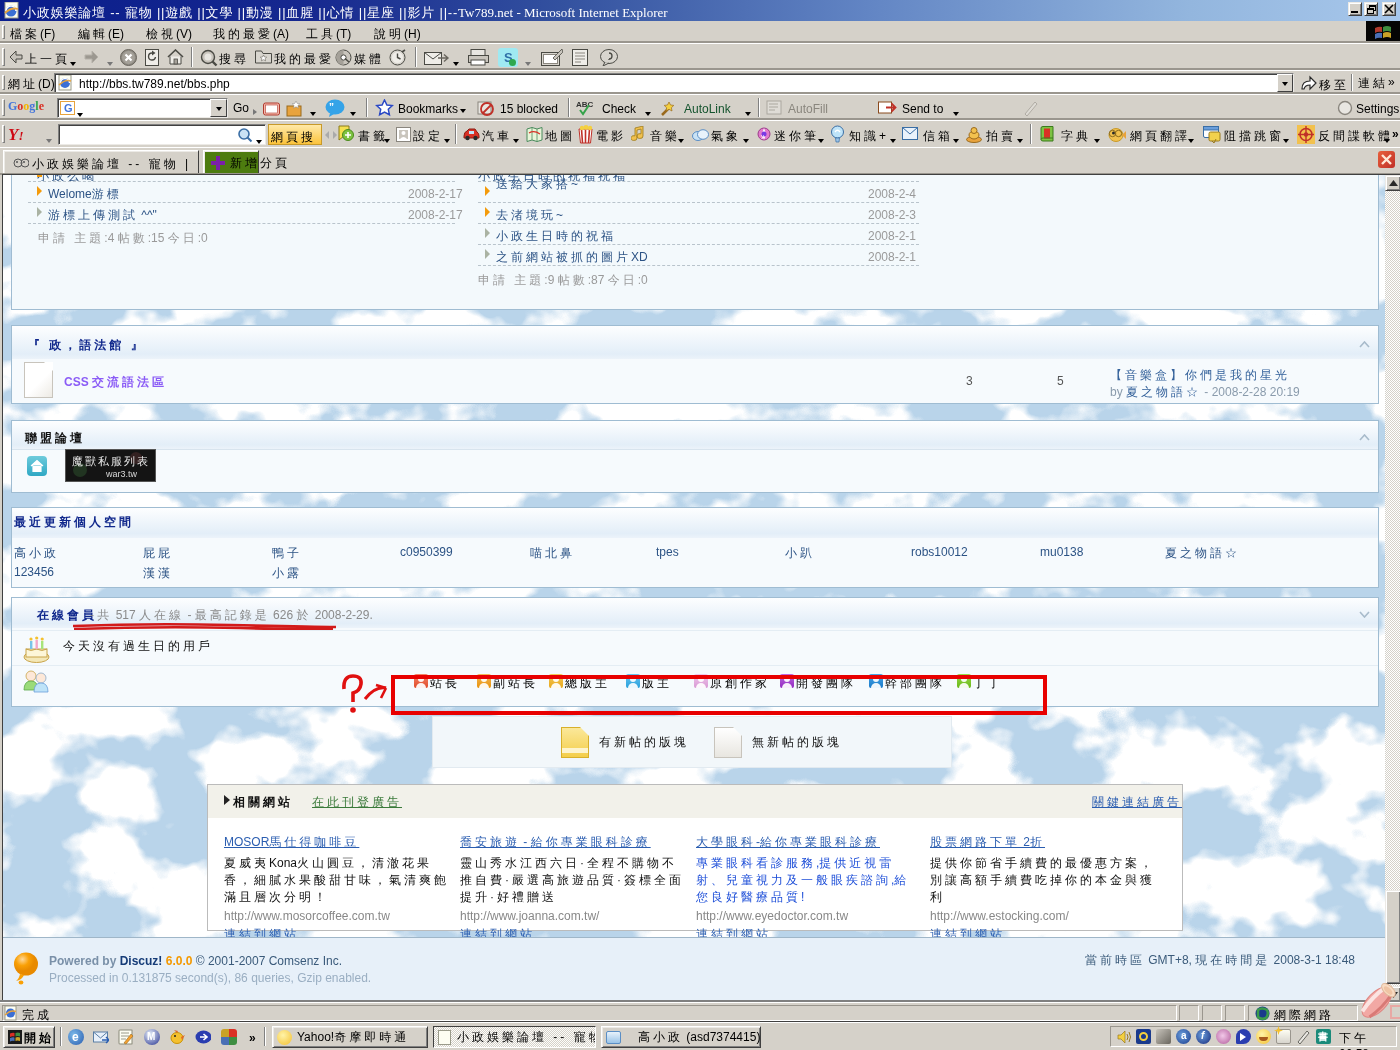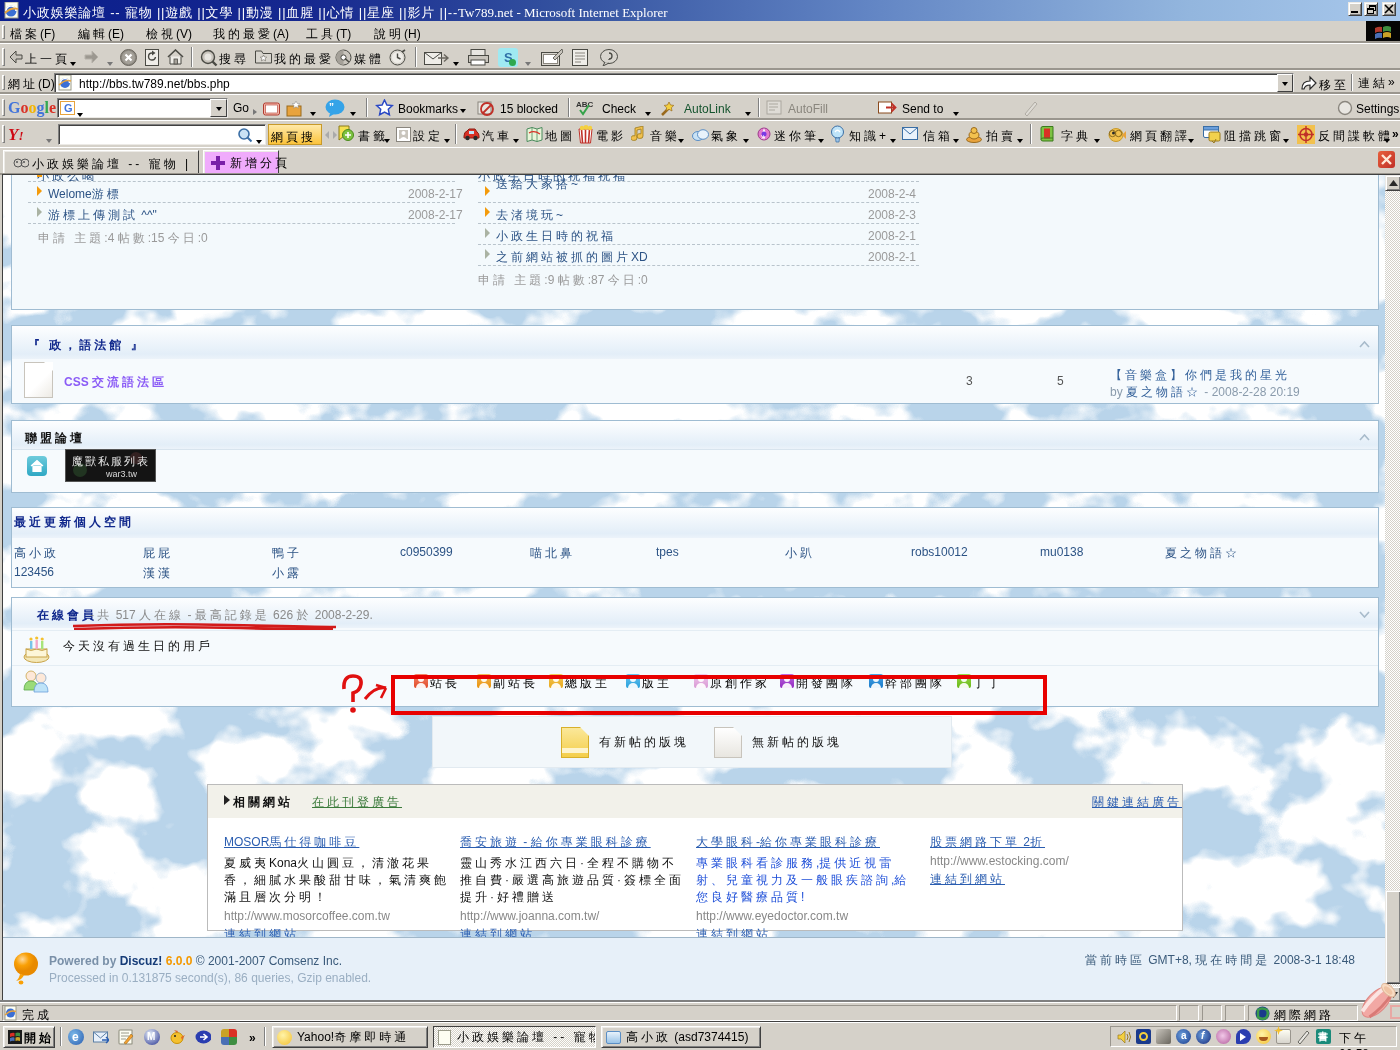--- a/index.html
+++ b/index.html
@@ -195,21 +195,21 @@
       </svg>
   <div class="abs" style="left:22px;top:4px"><span class="c">移至</span></div>
  </div>
  <div class="vsep" style="left:1351px"></div>
  <div class="abs" style="left:1358px;top:4px"><span class="c">連結</span></div>
  <div class="abs" style="left:1388px;top:4px;color:#000">»</div>
 </div>
 
 <div class="bar etch-t" id="gbar" style="top:94px;height:26px">
  <div class="grip" style="left:2px"></div>
- <div class="abs" style="left:8px;top:4px;font-size:16px;font-weight:bold;font-family:'Liberation Serif',serif"><span style="color:#4274DB">G</span><span style="color:#D93025">o</span><span style="color:#F4B400">o</span><span style="color:#4274DB">g</span><span style="color:#34A853">l</span><span style="color:#D93025">e</span></div>
+ <div class="abs" style="left:8px;top:4px;font-size:12px;font-weight:bold;font-family:'Liberation Serif',serif"><span style="color:#4274DB">G</span><span style="color:#D93025">o</span><span style="color:#F4B400">o</span><span style="color:#4274DB">g</span><span style="color:#34A853">l</span><span style="color:#D93025">e</span></div>
  <div class="sunk abs" style="left:57px;top:3px;width:171px;height:20px">
   <div class="abs" style="left:2px;top:2px;width:15px;height:14px;border:1px solid #E8A33D">
         <b style="position:absolute;left:3px;top:0px;color:#4274DB;font-size:11px">G</b>
       </div>
   <div class="abs" style="left:19px;top:7px"><span class="darr"></span></div>
   <div class="abs" style="left:152px;top:0;width:17px;height:18px;background:#D5D1C9;border:1px solid;border-color:#fff #404040 #404040 #fff">
         <span class="darr" style="position:absolute;left:5px;top:7px"></span>
       </div>
  </div>
  <div class="abs" style="left:233px;top:6px;color:#000">Go</div>
@@ -409,21 +409,21 @@
 <div class="bar" id="tabbar" style="top:147px;height:27px;border-top:1px solid #fff">
  <div class="abs" style="left:3px;top:2px;width:196px;height:24px;background:#D5D1C9;border:1px solid;border-color:#fff #404040 #404040 #fff;box-shadow:inset 1px 1px 0 #ECEAE6">
   <svg class="abs" style="left:9px;top:7px" width="16" height="10">
         <circle cx="5" cy="5" r="4" fill="none" stroke="#555"></circle>
         <circle cx="12" cy="5" r="4" fill="none" stroke="#555"></circle>
         <circle cx="4" cy="4" r="1" fill="#555"></circle>
         <circle cx="11" cy="4" r="1" fill="#555"></circle>
       </svg>
   <div class="abs" style="left:28px;top:5px;white-space:nowrap;overflow:hidden;width:160px"><span class="c">小政娛樂論壇 -- 寵物 ||遊戲 ||...</span></div>
  </div>
- <div class="abs" style="left:203px;top:2px;width:76px;height:24px;background:#f0abfc;border:1px solid;border-color:#fff #404040 #404040 #fff;box-shadow:inset 1px 1px 0 #ECEAE6">
+ <div class="abs" style="left:203px;top:2px;width:56px;height:24px;background:#4d7c0f;border:1px solid;border-color:#fff #404040 #404040 #fff;box-shadow:inset 1px 1px 0 #ECEAE6">
   <svg class="abs" style="left:7px;top:5px" width="14" height="14">
         <path d="M5 0 L9 0 L9 5 L14 5 L14 9 L9 9 L9 14 L5 14 L5 9 L0 9 L0 5 L5 5 Z" fill="#7A1FA8"></path>
       </svg>
   <div class="abs" style="left:26px;top:4px;white-space:nowrap"><span class="c">新增分頁</span></div>
  </div>
  <div class="abs" style="left:1378px;top:3px;width:17px;height:17px;background:linear-gradient(135deg,#E8603C,#C03028);border-radius:3px"><svg width="17" height="17">
         <path d="M4 4 L13 13 M13 4 L4 13" stroke="#FFE8D8" stroke-width="2.4"></path>
       </svg></div>
  <div class="abs" style="left:0;top:25px;width:1400px;height:2px;background:#9a968e"></div>
 </div>
@@ -616,20 +616,21 @@
     <div style="color:#2A5DB0;text-decoration:underline;margin-top:3px"><span class="c">連結到網站</span></div>
    </div>
    <div class="adcol abs" style="left:488px;top:49px;width:228px">
     <div style="color:#2A5DB0;text-decoration:underline"><span class="c">大學眼科</span>-<span class="c">給你專業眼科診療</span></div>
     <div style="color:#1d4ed8;margin-top:4px;line-height:17px"><span class="c">專業眼科看診服務</span>,<span class="c">提供近視雷射、兒童視力及一般眼疾諮詢</span>,<span class="c">給您良好醫療品質</span>!</div>
     <div style="color:#888;margin-top:3px">http://www.eyedoctor.com.tw</div>
     <div style="color:#2A5DB0;text-decoration:underline;margin-top:3px"><span class="c">連結到網站</span></div>
    </div>
    <div class="adcol abs" style="left:722px;top:49px;width:230px">
     <div style="color:#2A5DB0;text-decoration:underline"><span class="c">股票網路下單</span> 2<span class="c">折</span></div>
+    <div style="color:#111;margin-top:4px;line-height:17px"><span class="c">提供你節省手續費的最優惠方案，別讓高額手續費吃掉你的本金與獲利</span></div>
     <div style="color:#888;margin-top:3px">http://www.estocking.com/</div>
     <div style="color:#2A5DB0;text-decoration:underline;margin-top:3px"><span class="c">連結到網站</span></div>
    </div>
   </div>
 
   <div class="abs" style="left:0;top:762px;width:1382px;height:66px;background:#E7F0F9;border-top:1px solid #9FB6C8">
    <svg class="abs" style="left:10px;top:13px" width="28" height="34">
     <ellipse cx="13" cy="13" rx="12" ry="11.5" fill="url(#dzg)"></ellipse>
     <defs>
             <radialGradient id="dzg" cx="0.35" cy="0.3">
@@ -719,21 +720,21 @@
     </svg>
  <svg class="qico" style="left:195px;background:none" width="17" height="16">
       <ellipse cx="8.5" cy="8" rx="8" ry="6.5" fill="#2A3DB0"></ellipse>
       <path d="M5 8 L11 8 M8.5 5 L12 8 L8.5 11" stroke="#fff" stroke-width="1.6" fill="none"></path>
     </svg>
  <div class="qico" style="left:221px;background:conic-gradient(#D93025 0 25%,#3E8E41 0 50%,#4A6FB5 0 75%,#C9A227 0)"></div>
  <div class="abs" style="left:249px;top:8px;font-weight:bold;color:#000">»</div>
  <div class="vsep" style="left:264px;top:4px;bottom:4px"></div>
  <div class="tbtn" style="left:272px;width:156px"><div class="abs" style="left:4px;top:3px;width:15px;height:15px;border-radius:50%;background:radial-gradient(circle at 40% 35%,#FFF3A8,#F4C02F)"></div><span style="margin-left:24px">Yahoo!<span class="c">奇摩即時通</span></span></div>
  <div class="tbtn" style="left:433px;width:163px;background:repeating-conic-gradient(#FDFDFB 0 25%,#D5D1C9 0 50%) 0 0/2px 2px;border-color:#404040 #fff #fff #404040;box-shadow:none"><div class="abs" style="left:4px;top:3px;width:13px;height:15px;background:#FDFDF2;border:1px solid #9a9a8a"></div><span style="margin-left:23px"><span class="c">小政娛樂論壇 -- 寵物 ||...</span></span></div>
- <div class="tbtn" style="left:601px;width:160px"><div class="abs" style="left:4px;top:4px;width:15px;height:13px;background:linear-gradient(#E8F2FB,#9AC4E8);border:1px solid #5A8EC5;border-radius:2px"></div><span style="margin-left:24px"><span class="c">高小政</span> (asd7374415)</span></div>
+ <div class="tbtn" style="left:601px;width:160px"><div class="abs" style="left:4px;top:4px;width:15px;height:13px;background:linear-gradient(#E8F2FB,#9AC4E8);border:1px solid #5A8EC5;border-radius:2px"></div><span style="margin-left:36px"><span class="c">高小政</span> (asd7374415)</span></div>
  <div class="abs" style="left:1110px;top:3px;right:3px;bottom:3px;border:1px solid;border-color:#9a968e #fff #fff #9a968e"></div>
  <svg class="abs" style="left:1117px;top:7px" width="15" height="14">
       <path d="M1 5 L4 5 L8 1 L8 13 L4 9 L1 9 Z" fill="#F4D03F" stroke="#9a7a1d" stroke-width=".7"></path>
       <path d="M10 4 Q12 7 10 10 M12 2 Q15 7 12 12" stroke="#9a7a1d" fill="none"></path>
     </svg>
  <div class="trayico" style="left:1136px;background:#1A3A8C">
       <div class="abs" style="left:3px;top:3px;width:9px;height:9px;border:2px solid #F4D03F;border-radius:50%"></div>
     </div>
  <div class="trayico" style="left:1156px;background:linear-gradient(135deg,#C8C4BC,#6a665e)"></div>
  <div class="trayico" style="left:1176px;background:radial-gradient(circle at 40% 40%,#6A9EDB,#1A3A8C);border-radius:50%">

